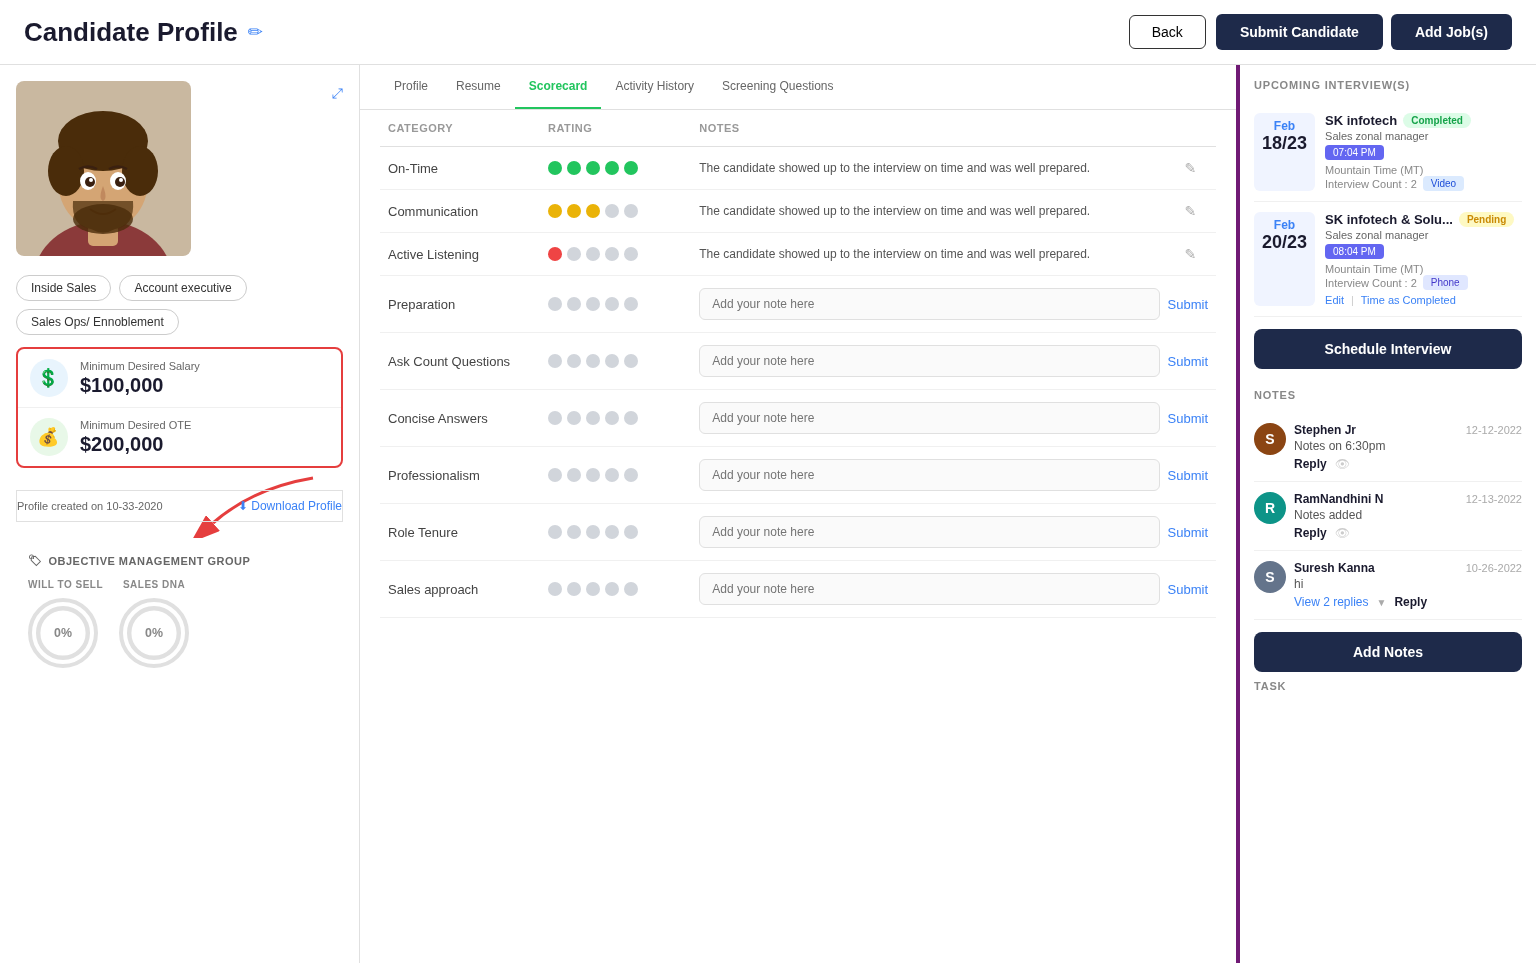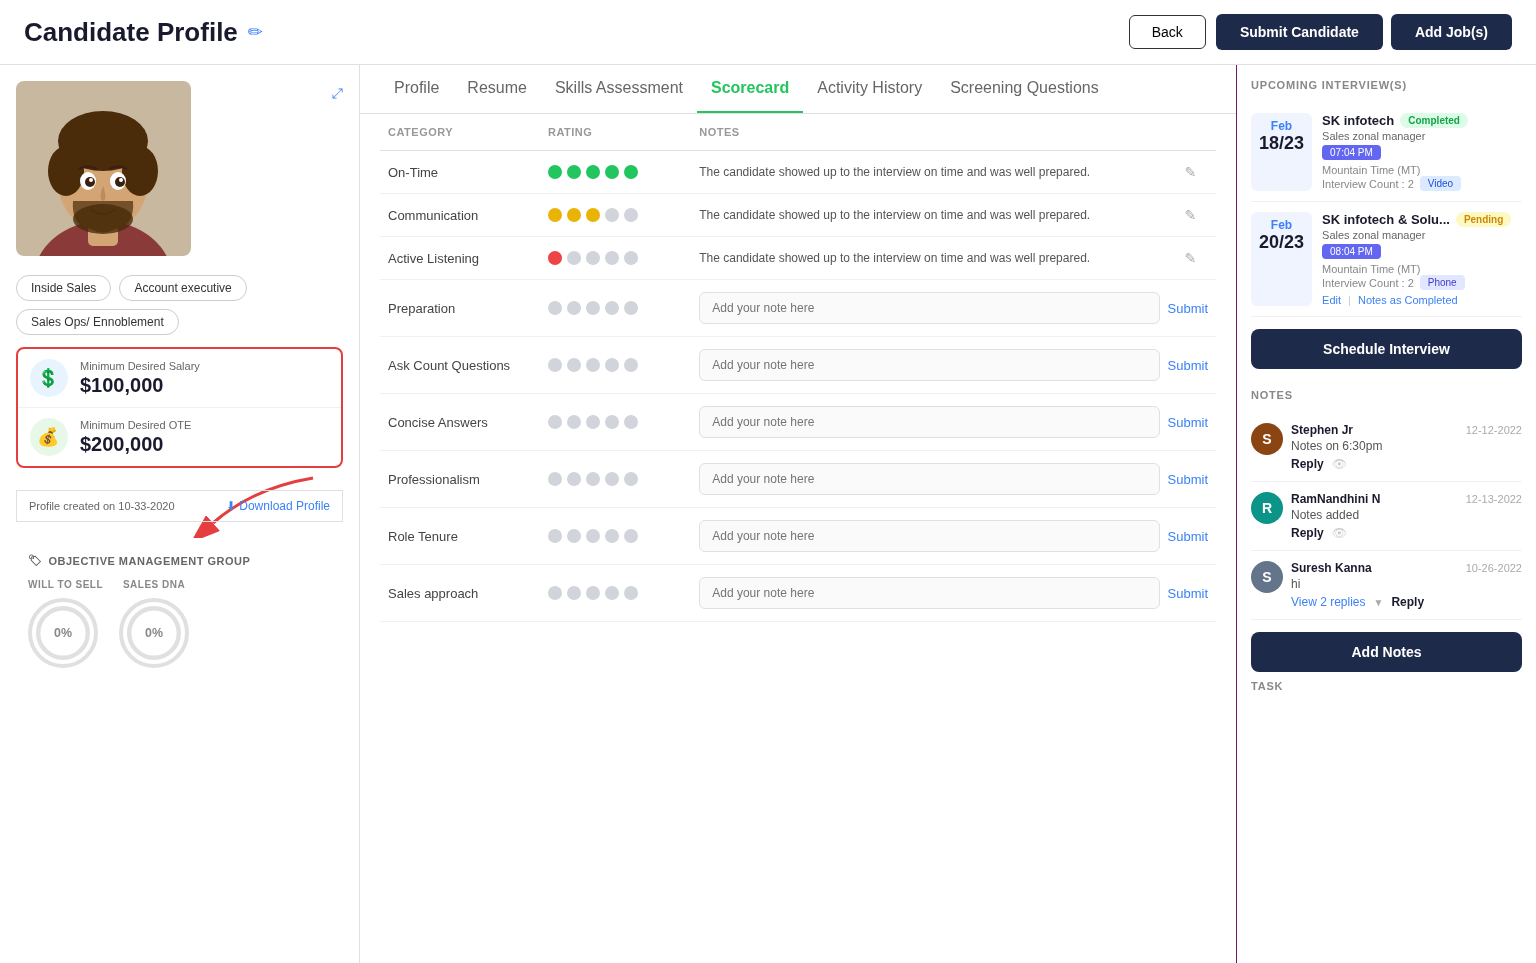--- a/index.html
+++ b/index.html
@@ -29,36 +29,36 @@
 
     .tags-container { display: flex; flex-wrap: wrap; gap: 8px; margin-bottom: 12px; }
     .tag { padding: 5px 14px; border: 1.5px solid #ccc; border-radius: 20px; font-size: 12px; font-weight: 500; color: #333; background: #fff; }
     .salary-item { display: flex; align-items: center; gap: 12px; padding: 10px 0; }
     .salary-item:first-child { border-bottom: 1px solid #f0f0f0; }
     .salary-icon { width: 38px; height: 38px; border-radius: 50%; background: #e8f4fd; display: flex; align-items: center; justify-content: center; font-size: 18px; }
     .salary-icon.ote { background: #e8f8e8; }
     .salary-label { font-size: 11px; color: #666; margin-bottom: 2px; }
     .salary-value { font-size: 20px; font-weight: 700; color: #1a1a2e; }
 
-    .profile-footer { display: flex; align-items: center; justify-content: space-between; padding: 8px 12px; border: 1px solid #e0e0e0; border-radius: 0; margin-bottom: 16px; margin-top: 26px; }
+    .profile-footer { display: flex; align-items: center; justify-content: space-between; padding: 8px 0; border: 1px solid #e0e0e0; border-radius: 0; margin-bottom: 16px; margin-top: 26px; }
     .profile-created { font-size: 11px; color: #666; }
     .btn-download { background: none; border: none; color: #3b82f6; font-size: 12px; cursor: pointer; display: flex; align-items: center; gap: 4px; font-weight: 500; }
 
     .omg-section { padding: 12px; }
     .omg-title { font-size: 11px; font-weight: 700; color: #666; letter-spacing: 0.5px; margin-bottom: 12px; display: flex; align-items: center; gap: 6px; }
     .omg-metrics { display: flex; gap: 16px; }
     .metric-item { text-align: center; }
     .metric-label { font-size: 10px; color: #888; font-weight: 600; letter-spacing: 0.5px; margin-bottom: 8px; }
     .metric-circle { width: 70px; height: 70px; border-radius: 50%; border: 4px solid #e0e0e0; display: flex; align-items: center; justify-content: center; font-size: 14px; font-weight: 600; color: #888; background: #fff; position: relative; }
     .metric-circle::before { content: ''; position: absolute; top: -4px; left: -4px; right: -4px; bottom: -4px; border-radius: 50%; }
 
     
     .center-panel { flex: 1; display: flex; flex-direction: column; overflow: hidden; background: #fff; }
     .tabs-bar { display: flex; border-bottom: 1px solid #e0e0e0; padding: 0 20px; background: #fff; }
-    .tab { padding: 14px 14px; font-size: 16px; color: #666; cursor: pointer; border-bottom: 2px solid transparent; }
+    .tab { padding: 14px 14px; font-size: 12px; color: #666; cursor: pointer; border-bottom: 2px solid transparent; }
     .tab.active { color: #22c55e; border-bottom: 2px solid #22c55e; font-weight: 600; }
 
     .scorecard-content { flex: 1; overflow-y: auto; padding: 0 20px 20px; }
 
     .scorecard-table { width: 100%; border-collapse: collapse; }
     .scorecard-table thead tr { border-bottom: 1px solid #e0e0e0; }
     .scorecard-table th { padding: 12px 8px; text-align: left; font-size: 11px; font-weight: 700; color: #999; letter-spacing: 0.5px; }
     .scorecard-table td { padding: 12px 8px; border-bottom: 1px solid #f0f0f0; vertical-align: middle; }
     .category-cell { font-size: 13px; color: #444; width: 160px; }
 
@@ -70,21 +70,21 @@
     .dot.empty { background: #d1d5db; }
 
     .note-cell { color: #555; font-size: 12px; line-height: 1.5; max-width: 340px; }
     .edit-icon { color: #aaa; cursor: pointer; font-size: 14px; }
 
     .note-input-container { display: flex; align-items: center; gap: 8px; }
     .note-input { flex: 1; padding: 8px 12px; border: 1px solid #e0e0e0; border-radius: 6px; font-size: 12px; color: #999; background: #fafafa; }
     .btn-submit-note { color: #3b82f6; background: none; border: none; cursor: pointer; font-size: 13px; font-weight: 500; white-space: nowrap; }
 
     
-    .right-panel { width: 300px; min-width: 300px; padding: 14px; border-left: 1px solid #701a75; overflow-y: auto; background: #fff; }
+    .right-panel { width: 300px; min-width: 300px; padding: 14px; border-left: 4px solid #701a75; overflow-y: auto; background: #fff; }
     .section-title { font-size: 11px; font-weight: 700; letter-spacing: 0.8px; color: #888; margin-bottom: 12px; }
 
     
     .interview-card { display: flex; gap: 10px; padding: 10px 0; border-bottom: 1px solid #f0f0f0; }
     .interview-date { background: #f0f4ff; border-radius: 6px; padding: 6px 8px; text-align: center; min-width: 48px; }
     .interview-month { font-size: 12px; color: #3b82f6; font-weight: 600; }
     .interview-day { font-size: 18px; font-weight: 700; color: #1a1a2e; }
     .interview-details { flex: 1; }
     .interview-company { display: flex; align-items: center; gap: 6px; margin-bottom: 2px; }
     .company-name { font-size: 13px; font-weight: 600; color: #1a1a2e; }
@@ -240,21 +240,20 @@
             </div>
           </div>
         </div>
       </div>
     </div>
 
     <div class="center-panel">
       <div class="tabs-bar">
         <div class="tab">Profile</div>
         <div class="tab">Resume</div>
-        <div class="tab">Skills Assessment</div>
         <div class="tab active">Scorecard</div>
         <div class="tab">Activity History</div>
         <div class="tab">Screening Questions</div>
       </div>
 
       <div class="scorecard-content">
         <table class="scorecard-table">
           <thead>
             <tr>
               <th>CATEGORY</th>
@@ -471,21 +470,21 @@
           <div class="interview-meta">
             <span>Mountain Time (MT)</span>
           </div>
           <div class="interview-meta">
             <span>Interview Count : 2</span>
             <span class="badge-phone">Phone</span>
           </div>
           <div class="interview-actions">
             <span class="link-blue">Edit</span>
             <span class="link-sep">|</span>
-            <span class="link-blue">Notes as Completed</span>
+            <span class="link-blue">Time as Completed</span>
           </div>
         </div>
       </div>
 
       <button class="btn-schedule">Schedule Interview</button>
 
       
       <div class="notes-section">
         <div class="section-title">NOTES</div>
 

